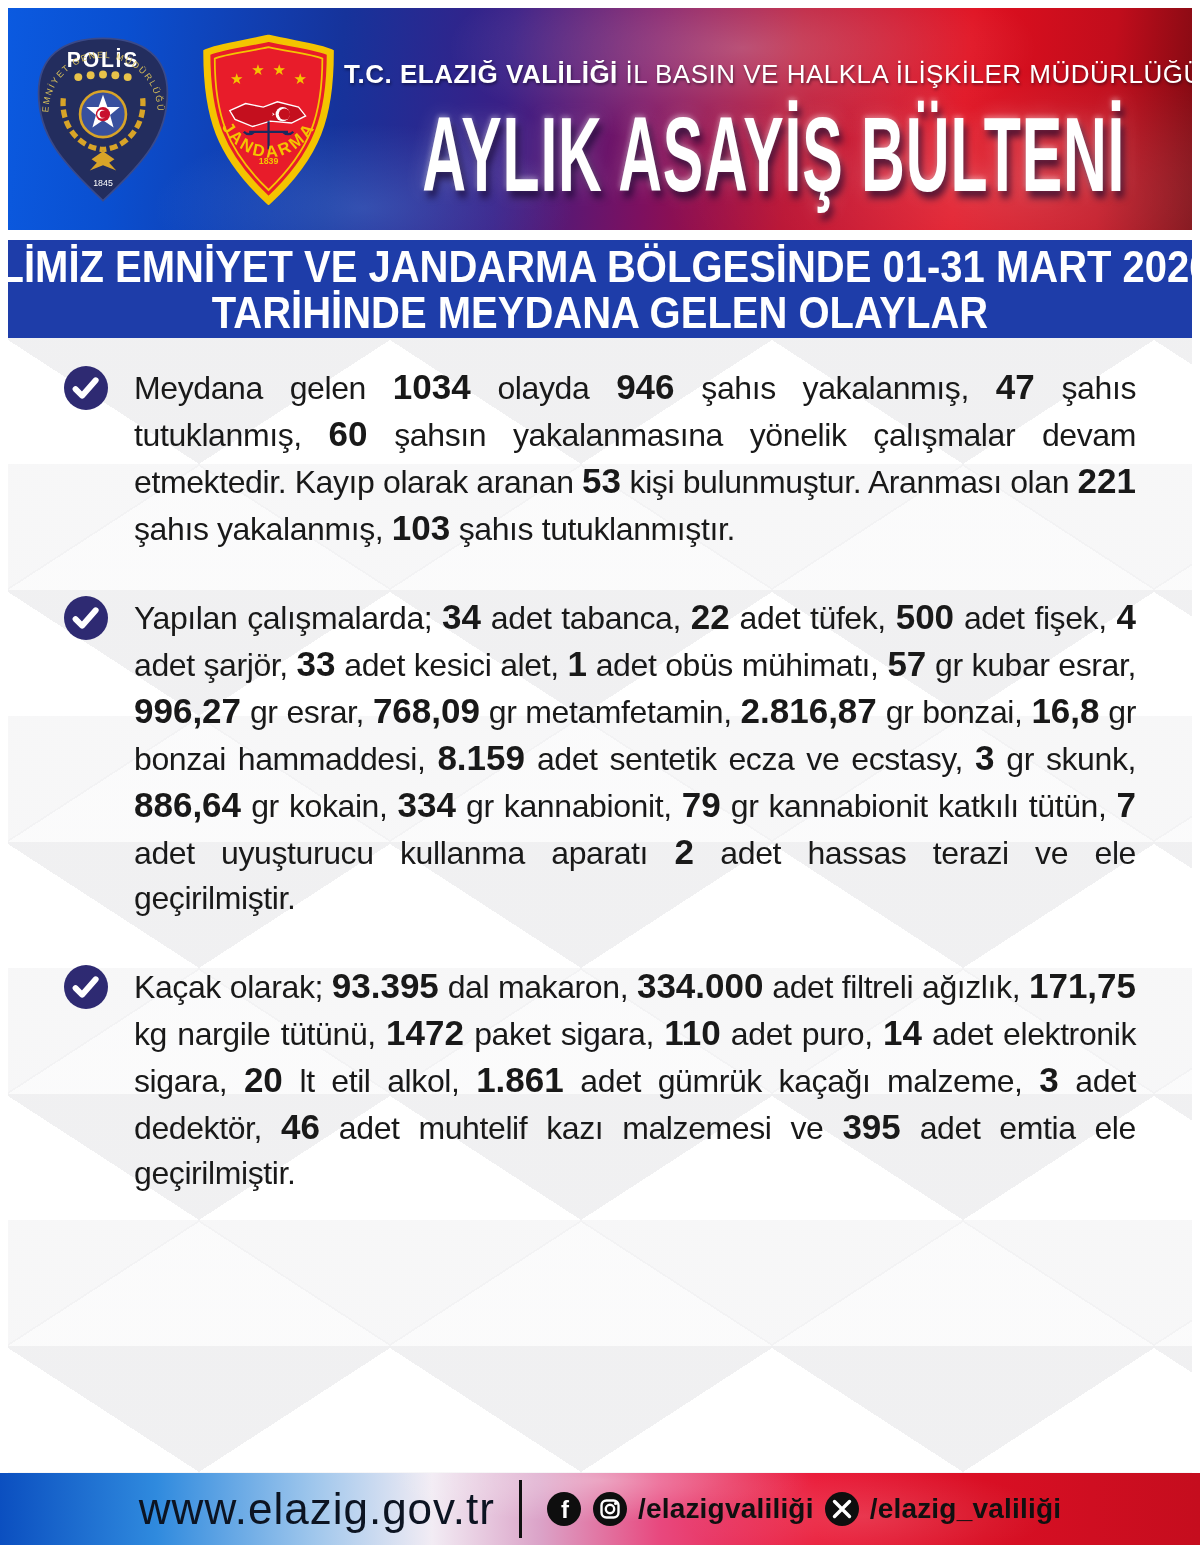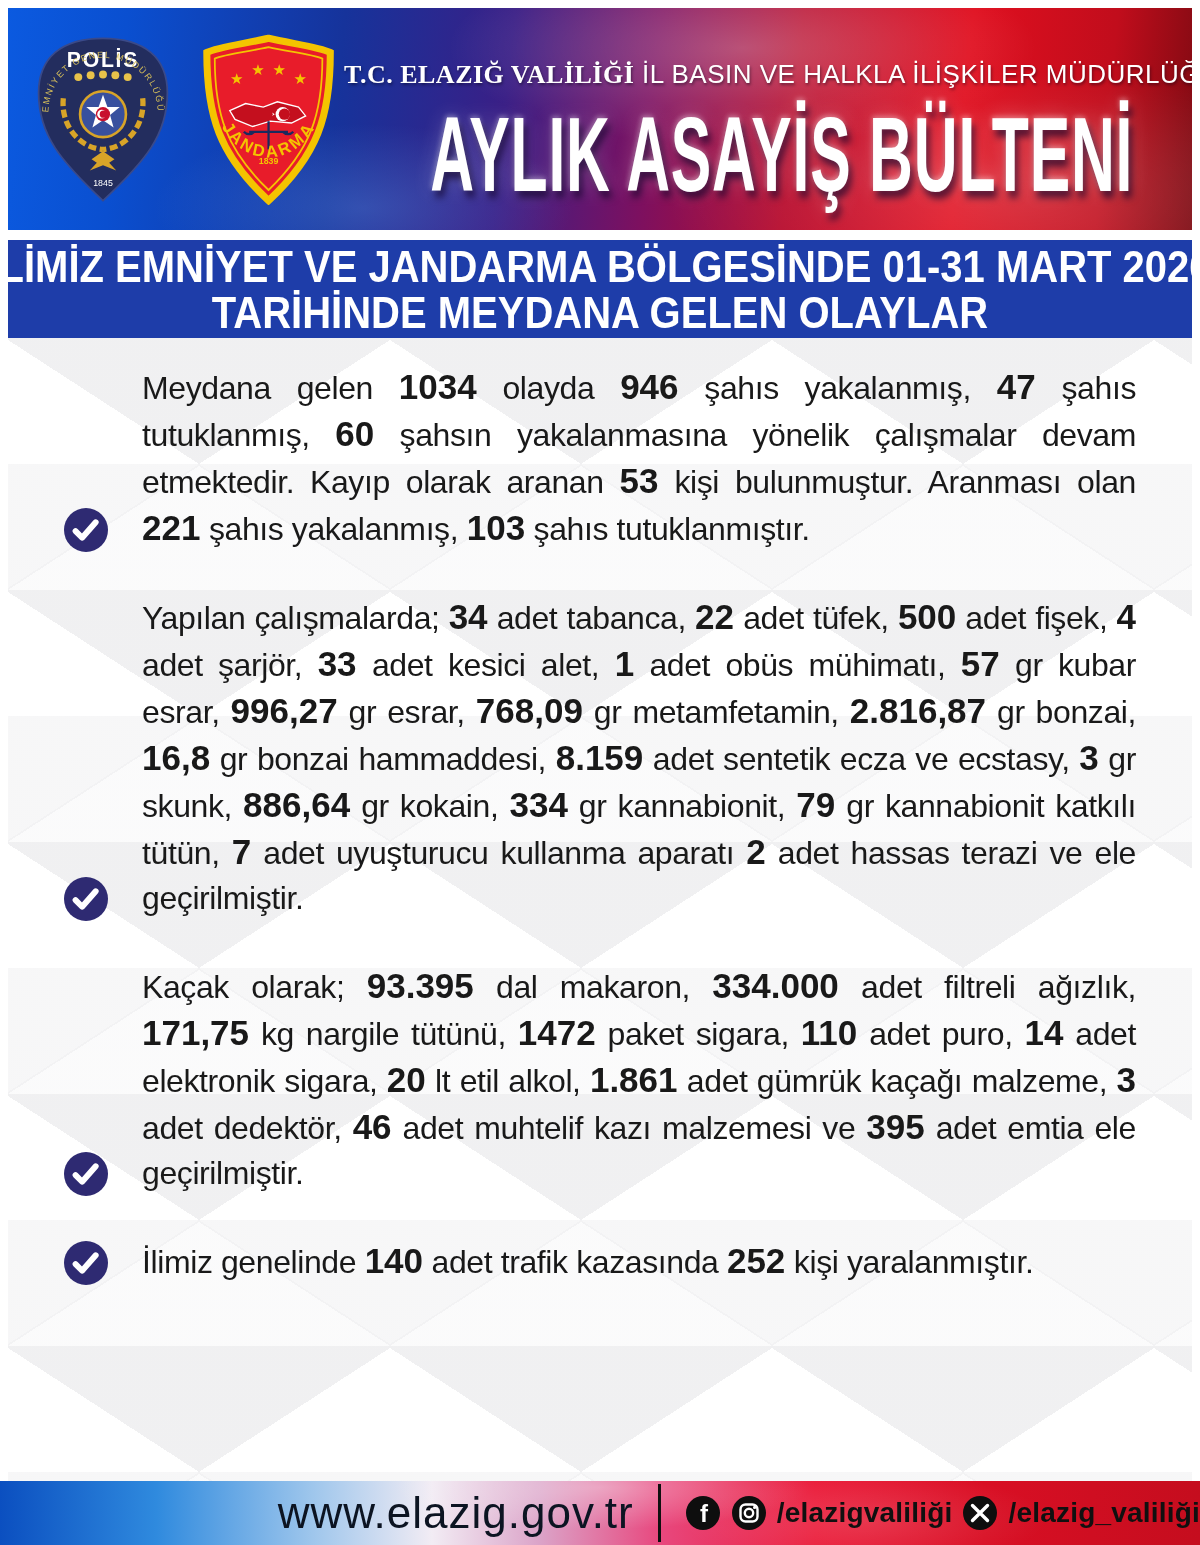--- a/index.html
+++ b/index.html
@@ -15,53 +15,53 @@
   .header::after{content:"";position:absolute;inset:0;pointer-events:none;
     background:radial-gradient(ellipse 420px 140px at 62% 18%,rgba(255,255,255,.28),transparent 70%),
                radial-gradient(ellipse 500px 180px at 85% 85%,rgba(255,255,255,.16),transparent 70%),
                radial-gradient(ellipse 300px 120px at 30% 90%,rgba(120,180,255,.25),transparent 70%);}
   .logos{display:flex;align-items:center;gap:16px;padding-left:20px;position:relative;z-index:2;}
   .logos svg{display:block;}
   .header-text{flex:1;position:relative;z-index:2;display:flex;flex-direction:column;
                align-items:center;padding-top:18px;}
   .agency-line{color:#ffffff;font-size:26px;letter-spacing:.5px;white-space:nowrap;
                text-shadow:1px 2px 3px rgba(0,0,20,.45);}
-  .agency-bold{font-weight:bold;font-family:Liberation Serif, serif;}
+  .agency-bold{font-weight:bold;}
   .main-title{color:#ffffff;font-weight:bold;font-size:74px;white-space:nowrap;margin-top:22px;
     transform:scale(.82,1.42);transform-origin:50% 50%;letter-spacing:1px;
     text-shadow:4px 5px 7px rgba(15,0,40,.65),-1px -1px 5px rgba(255,255,255,.35),0 0 20px rgba(255,255,255,.25);}
 
   
   .banner{margin-top:10px;height:98px;flex:0 0 auto;background:#1e3da9;color:#ffffff;
           display:flex;flex-direction:column;align-items:center;justify-content:center;}
   .banner-line{font-weight:bold;font-size:40px;line-height:46px;white-space:nowrap;
                transform:scaleY(1.12);letter-spacing:0;}
 
   
   .content{flex:1 1 auto;display:flex;flex-direction:column;padding:26px 56px 0 56px;
     background-color:#ffffff;
     background-image:
       conic-gradient(from 303deg at 50% 50%,rgba(150,150,160,.14) 0deg 114deg,rgba(0,0,0,0) 114deg 360deg),
       conic-gradient(from 303deg at 50% 50%,rgba(150,150,160,.08) 0deg 114deg,rgba(0,0,0,0) 114deg 360deg),
       conic-gradient(from 123deg at 50% 50%,rgba(170,170,180,.05) 0deg 114deg,rgba(0,0,0,0) 114deg 360deg);
     background-size:382px 252px,382px 252px,382px 252px;
     background-position:0 0,191px 126px,0 0;
     overflow:hidden;}
-  .bullet{display:flex;gap:34px;margin-bottom:42px;align-items:flex-end;}
+  .bullet{display:flex;gap:26px;margin-bottom:42px;}
   .check{flex:0 0 44px;width:44px;height:44px;margin-top:2px;}
   .check svg{width:44px;height:44px;display:block;}
   .bullet-text{margin:0;font-size:32px;line-height:45px;color:#191919;text-align:justify;
                letter-spacing:-.4px;}
   .num{font-weight:bold;font-size:35px;letter-spacing:0;}
 
   
-  .footer-band{height:64px;flex:0 0 auto;margin:0 -8px;position:relative;
+  .footer-band{height:72px;flex:0 0 auto;margin:0 -8px;position:relative;
     background:linear-gradient(90deg,#0b4fc0 0%,#2f8ade 13%,#9ec6ec 26%,#f2ecf4 36%,
                #dba3c8 45%,#e8487e 55%,#ea1a38 68%,#d90f24 82%,#c50d1e 100%);
-    display:flex;align-items:center;justify-content:flex-end;gap:24px;overflow:hidden;}
+    display:flex;align-items:center;justify-content:center;gap:24px;overflow:hidden;}
   .footer-band::after{content:"";position:absolute;inset:0;pointer-events:none;
     background:radial-gradient(ellipse 300px 60px at 50% 10%,rgba(255,255,255,.35),transparent 70%),
                radial-gradient(ellipse 260px 70px at 72% 60%,rgba(255,255,255,.14),transparent 70%);}
   .site{font-size:44px;color:#0c1422;letter-spacing:1px;position:relative;z-index:1;}
   .vdivider{width:3px;height:58px;background:#101010;position:relative;z-index:1;}
   .social{display:flex;align-items:center;gap:10px;position:relative;z-index:1;}
   .social svg{width:36px;height:36px;display:block;}
   .handle{font-size:28px;font-weight:bold;color:#101010;letter-spacing:.2px;}
 </style>
 </head>
@@ -168,29 +168,20 @@
         </div>
         <div class="bullet">
           <span class="check">
             <svg viewBox="0 0 24 24">
               <circle cx="12" cy="12" r="12" fill="#2e2a72"></circle>
               <path d="M6.3 12.6l3.6 3.6 7.4-8.4" stroke="#fff" stroke-width="3.2" fill="none" stroke-linecap="round" stroke-linejoin="round"></path>
             </svg>
           </span>
           <p class="bullet-text"><span>Kaçak olarak; </span><span class="num">93.395</span><span> dal makaron, </span><span class="num">334.000</span><span> adet filtreli ağızlık, </span><span class="num">171,75</span><span> kg nargile tütünü, </span><span class="num">1472</span><span> paket sigara, </span><span class="num">110</span><span> adet puro, </span><span class="num">14</span><span> adet elektronik sigara, </span><span class="num">20</span><span> lt etil alkol, </span><span class="num">1.861</span><span> adet gümrük kaçağı malzeme, </span><span class="num">3</span><span> adet dedektör, </span><span class="num">46</span><span> adet muhtelif kazı malzemesi ve </span><span class="num">395</span><span> adet emtia ele geçirilmiştir.</span></p>
         </div>
-        <div class="bullet">
-          <span class="check">
-            <svg viewBox="0 0 24 24">
-              <circle cx="12" cy="12" r="12" fill="#2e2a72"></circle>
-              <path d="M6.3 12.6l3.6 3.6 7.4-8.4" stroke="#fff" stroke-width="3.2" fill="none" stroke-linecap="round" stroke-linejoin="round"></path>
-            </svg>
-          </span>
-          <p class="bullet-text"><span>İlimiz genelinde </span><span class="num">140</span><span> adet trafik kazasında </span><span class="num">252</span><span> kişi yaralanmıştır.</span></p>
-        </div>
       </div>
 
   </div>
 
   <div class="footer-band">
     <span class="site">www.elazig.gov.tr</span>
     <span class="vdivider"></span>
     <span class="social">
       <svg viewBox="0 0 36 36">
         <circle cx="18" cy="18" r="17" fill="#0e0e0e"></circle>

